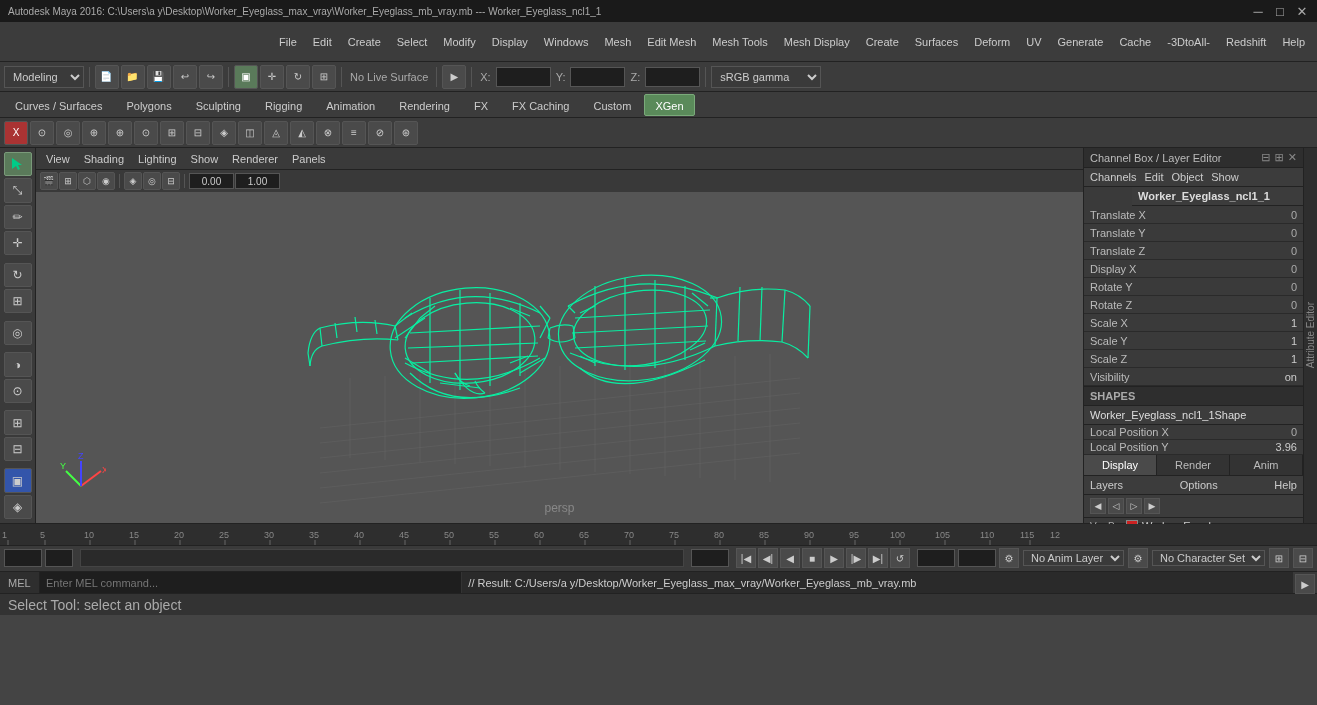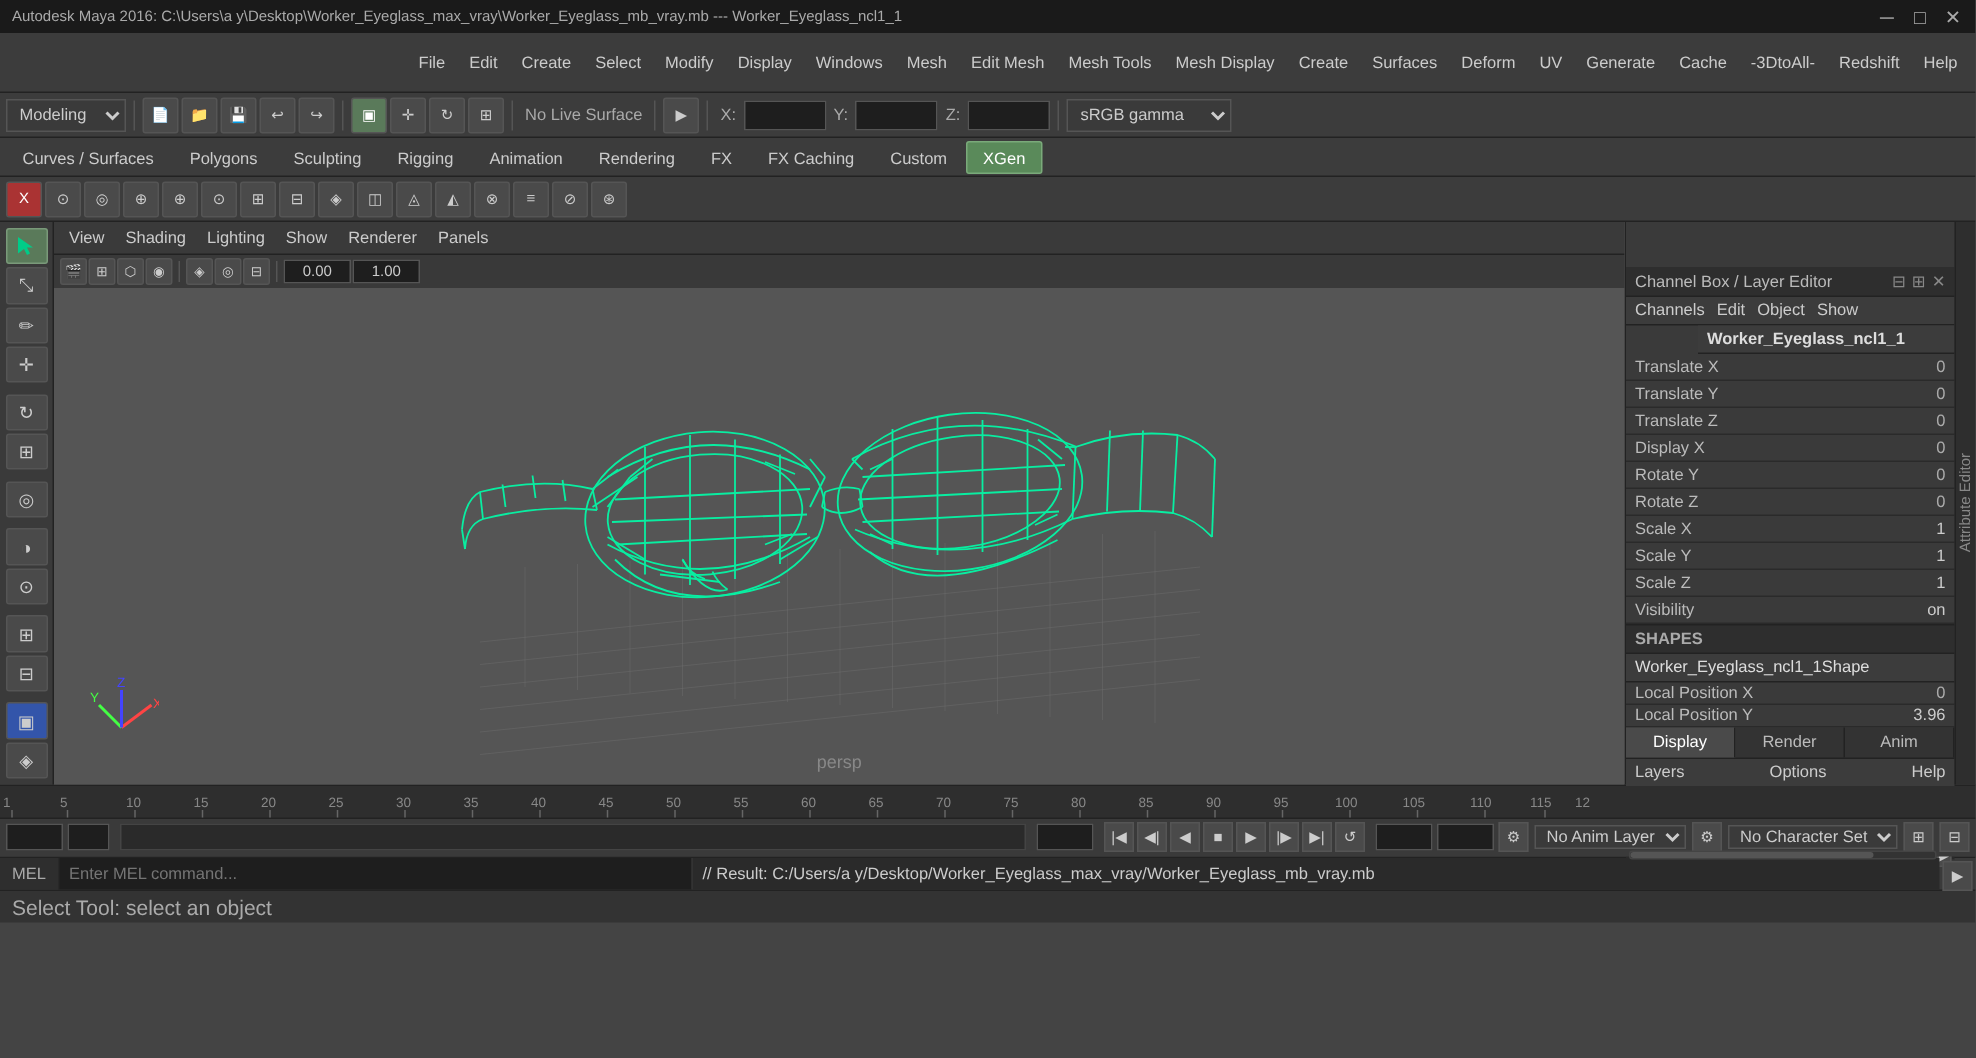--- a/index.html
+++ b/index.html
@@ -209,21 +209,20 @@
     }
     #channel-box-header {
       background: #2e2e2e;
       padding: 3px 6px;
       font-size: 11px;
       color: #bbb;
       display: flex;
       justify-content: space-between;
       align-items: center;
       border-bottom: 1px solid #222;
-      margin-top: 30px;
     }
     #channel-box-menubar {
       display: flex;
       gap: 8px;
       padding: 3px 6px;
       background: #3c3c3c;
       border-bottom: 1px solid #222;
     }
     .cb-menu { color: #ccc; cursor: pointer; font-size: 11px; }
 

